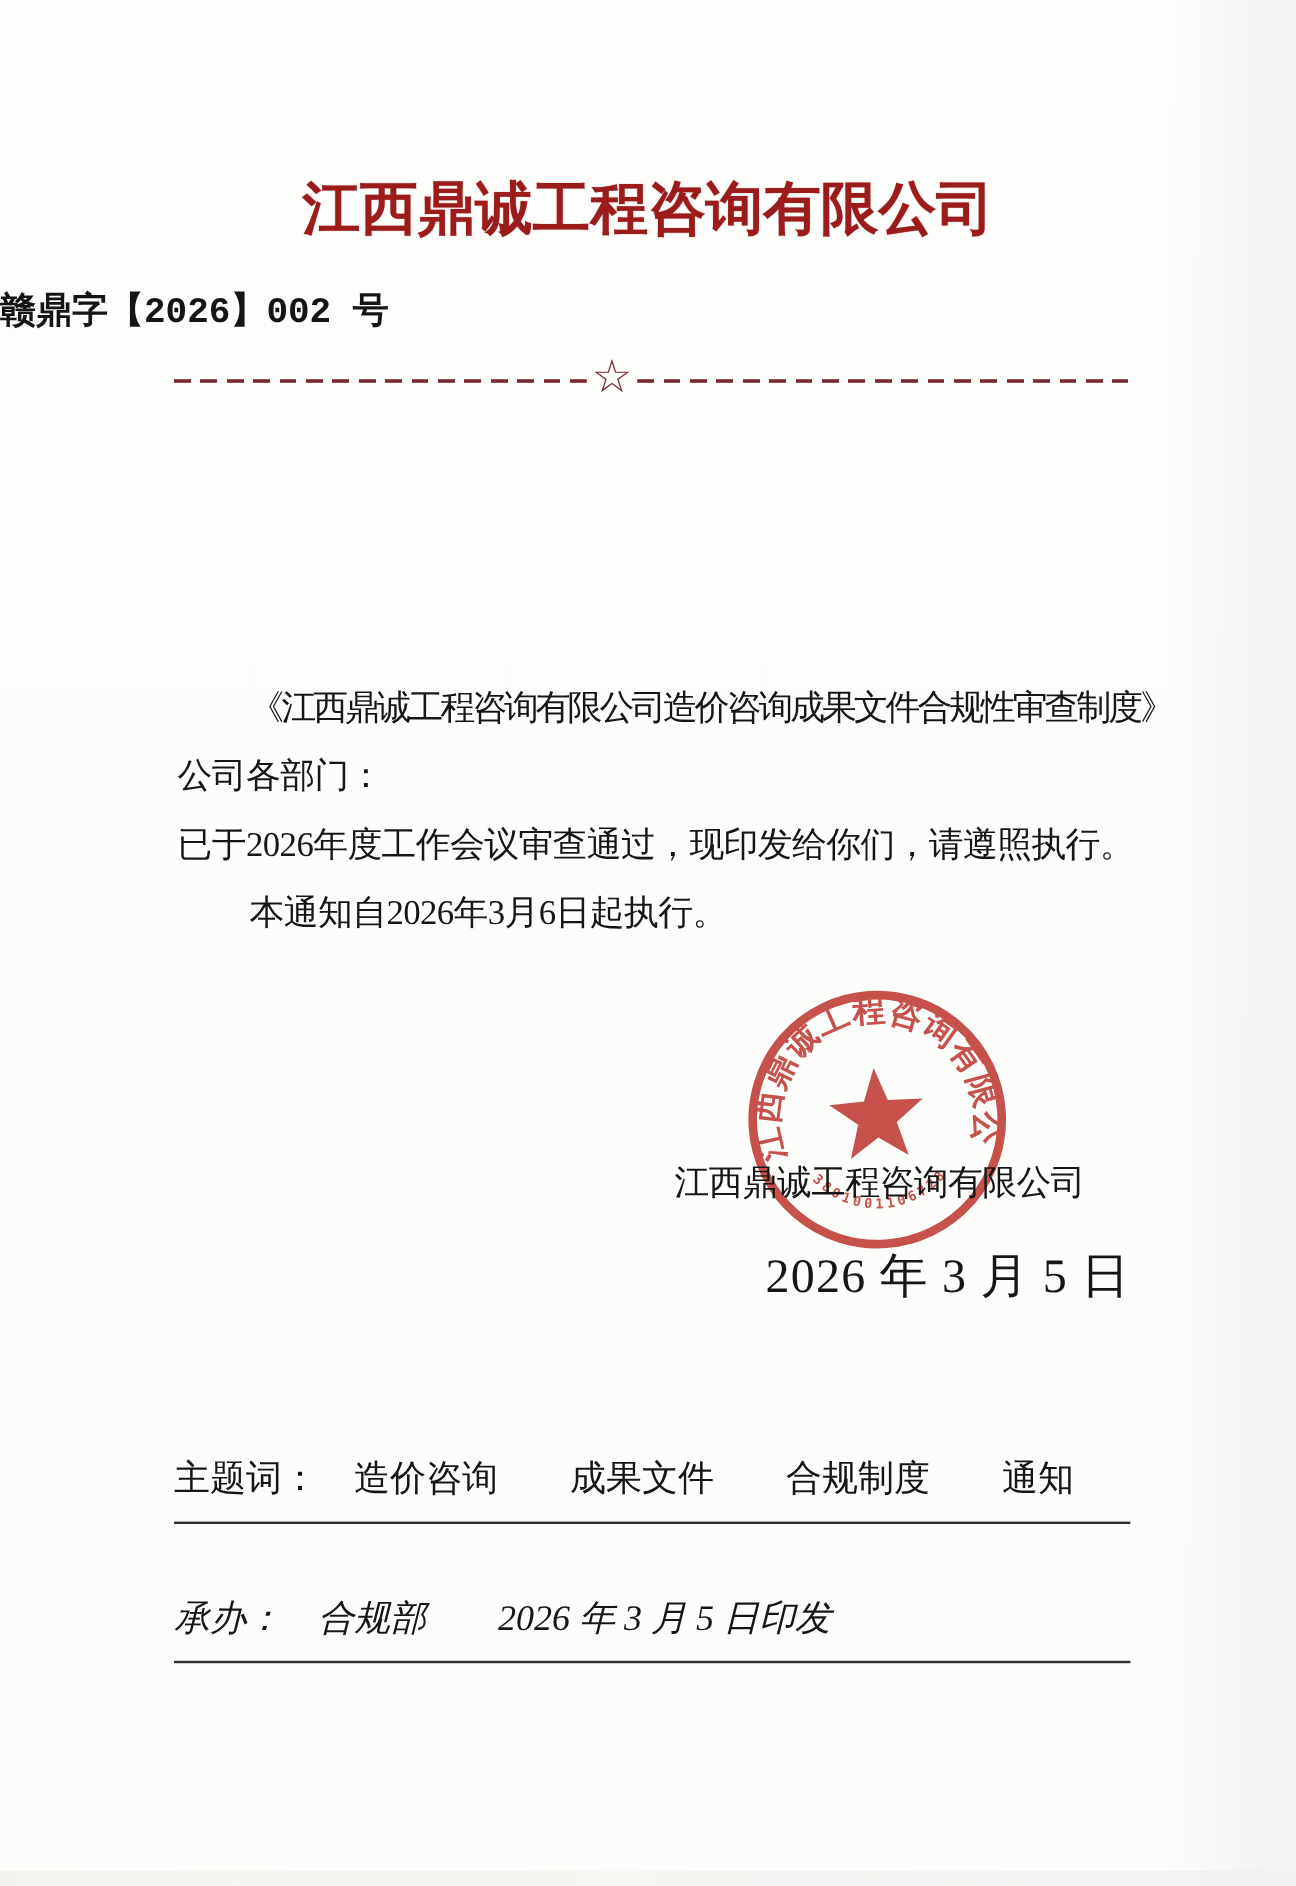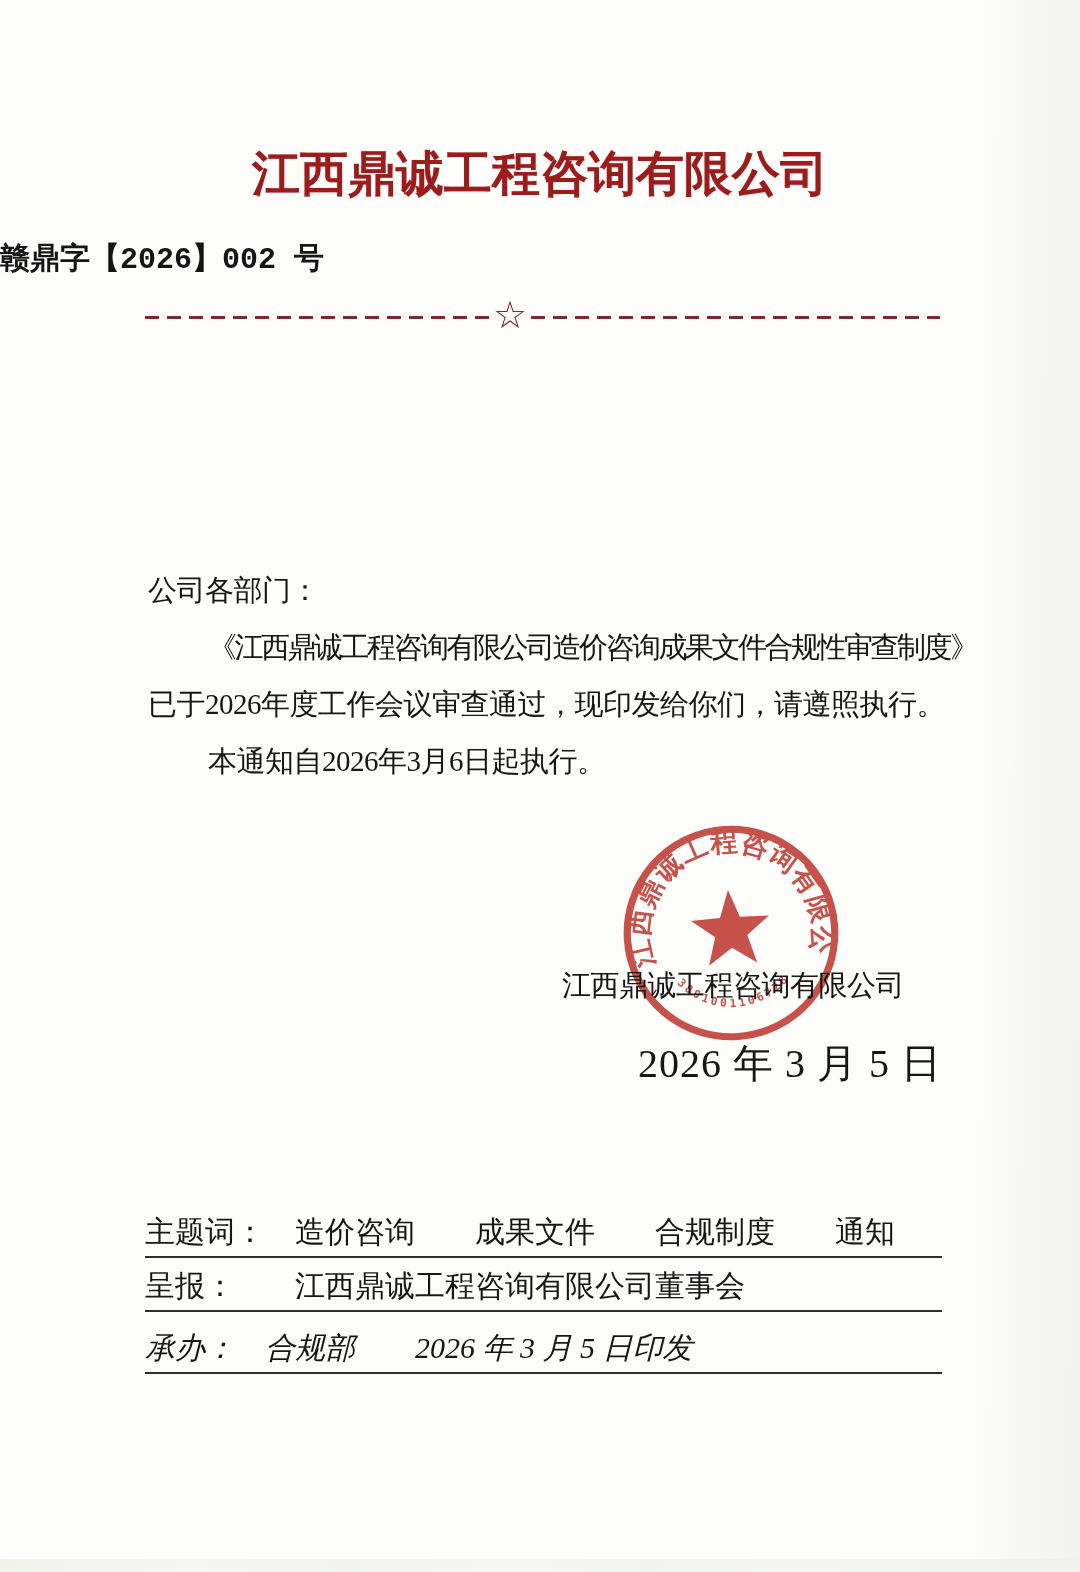--- a/index.html
+++ b/index.html
@@ -130,21 +130,21 @@
     transform: rotate(-4deg);
   }
   
   .footer-row {
     position: absolute;
     left: 145px;
     width: 797px;
     font-size: 30px;
     color: #161616;
     border-bottom: 2px solid #2e2e2e;
-    padding-bottom: 3px;
+    padding-bottom: 15px;
     white-space: nowrap;
   }
   .footer-row .label { letter-spacing: 0px; }
   .row-subject { top: 1212px; }
   .row-report  { top: 1266px; }
   .row-handler { top: 1328px; font-style: italic; }
   
   .scan-strip {
     position: absolute;
     left: 0;
@@ -169,22 +169,22 @@
   <div class="separator">
     <div class="dash-line dash-left"></div>
     <div class="sep-star">☆</div>
     <div class="dash-line dash-right"></div>
   </div>
 
   <div class="notice-title">
   </div>
 
   <div class="body-block">
+    <div class="body-line indent book-title-line">《江西鼎诚工程咨询有限公司造价咨询成果文件合规性审查制度》</div>
     <div class="body-line">公司各部门：</div>
-    <div class="body-line indent book-title-line">《江西鼎诚工程咨询有限公司造价咨询成果文件合规性审查制度》</div>
     <div class="body-line">已于2026年度工作会议审查通过，现印发给你们，请遵照执行。</div>
     <div class="body-line indent">本通知自2026年3月6日起执行。</div>
   </div>
 
   <svg class="seal" viewBox="0 0 220 220" xmlns="http://www.w3.org/2000/svg">
     <circle cx="110" cy="110" r="101" fill="none" stroke="#c23a33" stroke-width="7"></circle>
     <polygon fill="#c23a33" points="110,68 119.7,94.7 148,95.6 125.7,113.1 133.5,140.4 110,124.5 86.5,140.4 94.3,113.1 72,95.6 100.3,94.7"></polygon>
     <path id="sealArcTop" d="M 34.8,137.4 A 80,80 0 1 1 185.2,137.4" fill="none"></path>
     <path id="sealArcBot" d="M 51,151.3 A 72,72 0 0 0 169,151.3" fill="none"></path>
     <text font-size="26.5" font-weight="bold" fill="#c23a33" letter-spacing="1" font-family="Liberation Serif, DejaVu Serif, serif">
@@ -194,22 +194,19 @@
       <textPath href="#sealArcBot" startOffset="5">3801001106728</textPath>
     </text>
   </svg>
 
   <div class="signature-name">江西鼎诚工程咨询有限公司</div>
   <div class="signature-date">2026 年 3 月 5 日</div>
 
   <div class="footer-row row-subject">
     <span class="label">主题词：</span><span>　造价咨询　　成果文件　　合规制度　　通知</span>
   </div>
-  <div class="footer-row row-report">
-    <span class="label">呈报：</span><span>　　江西鼎诚工程咨询有限公司董事会</span>
-  </div>
   <div class="footer-row row-handler">
     <span class="label">承办：</span><span>　合规部　　2026 年 3 月 5 日印发</span>
   </div>
 
   <div class="scan-strip"></div>
 
 </div>
 
 </body></html>

